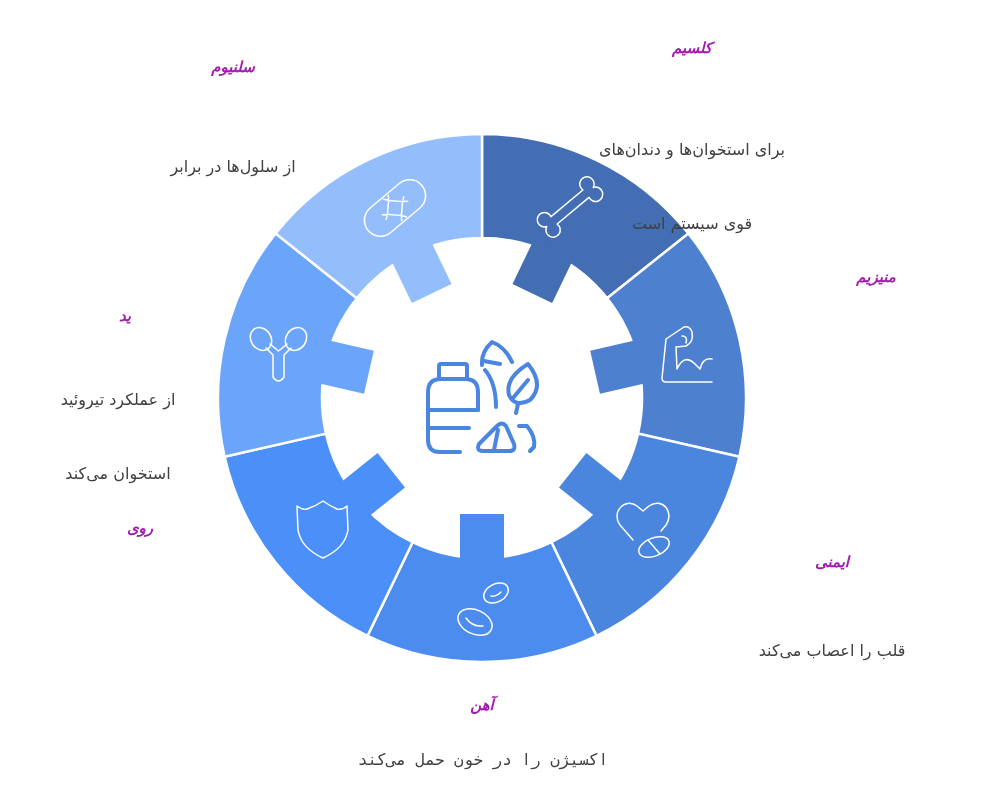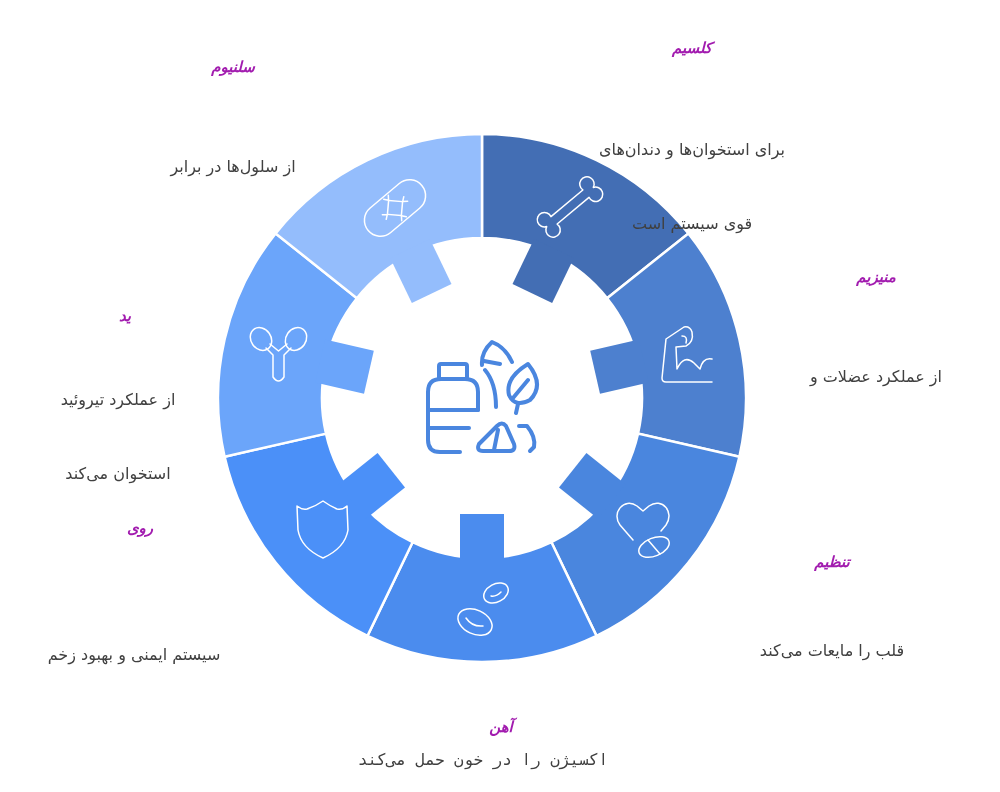--- a/index.html
+++ b/index.html
@@ -12,21 +12,21 @@
   .desc  { font-size: 16px; color: #404040; line-height: 26px; }
   .desc div { white-space: nowrap; margin-top: 48px; }
   .seg-path { stroke: #ffffff; stroke-width: 2.5; stroke-linejoin: miter; }
   .ico { fill: none; stroke: #ffffff; stroke-width: 1.5; stroke-linecap: round; stroke-linejoin: round; }
   .center-ico { fill: none; stroke-width: 4; stroke-linecap: round; stroke-linejoin: round; }
 
   
   #t-calcium   { left: 692px; top: 38px; }   #d-calcium   { left: 692px; top: 89px; }
   #t-magnesium { left: 876px; top: 267px; }  #d-magnesium { left: 876px; top: 315px; line-height: 27px; }
   #t-potassium { left: 832px; top: 552px; }  #d-potassium { left: 832px; top: 590px; }
-  #t-iron      { left: 501px; top: 695px; margin-top: 22px; }  #d-iron      { left: 483px; top: 700px; font-family: Liberation Mono, monospace; }
+  #t-iron      { left: 482px; top: 695px; }  #d-iron      { left: 483px; top: 700px; font-family: Liberation Mono, monospace; }
   #t-zinc      { left: 140px; top: 518px; }  #d-zinc      { left: 134px; top: 594px; }
   #t-iodine    { left: 125px; top: 306px; }  #d-iodine    { left: 118px; top: 339px; }
   #t-selenium  { left: 233px; top: 57px; }   #d-selenium  { left: 233px; top: 105px; line-height: 27px; }
 </style>
 </head>
 <body>
 
 <svg id="ring" viewBox="0 0 1000 792" xmlns="http://www.w3.org/2000/svg">
 
   <g>
@@ -115,36 +115,34 @@
 </svg>
 
 <div class="label title" id="t-calcium">کلسیم</div>
 <div class="label desc" id="d-calcium">
   <div>برای استخوان‌ها و دندان‌های</div>
   <div>قوی سیستم است</div>
 </div>
 
 <div class="label title" id="t-magnesium">منیزیم</div>
 <div class="label desc" id="d-magnesium">
-  <div>از عملکرد عضلات و</div>
 </div>
 
-<div class="label title" id="t-potassium">تنظیم</div>
+<div class="label title" id="t-potassium">ایمنی</div>
 <div class="label desc" id="d-potassium">
-  <div>قلب را مایعات می‌کند</div>
+  <div>قلب را اعصاب می‌کند</div>
 </div>
 
 <div class="label title" id="t-iron">آهن</div>
 <div class="label desc" id="d-iron">
   <div>اکسیژن را در خون حمل می‌کند</div>
 </div>
 
 <div class="label title" id="t-zinc">روی</div>
 <div class="label desc" id="d-zinc">
-  <div>سیستم ایمنی و بهبود زخم</div>
 </div>
 
 <div class="label title" id="t-iodine">ید</div>
 <div class="label desc" id="d-iodine">
   <div>از عملکرد تیروئید</div>
   <div>استخوان می‌کند</div>
 </div>
 
 <div class="label title" id="t-selenium">سلنیوم</div>
 <div class="label desc" id="d-selenium">

